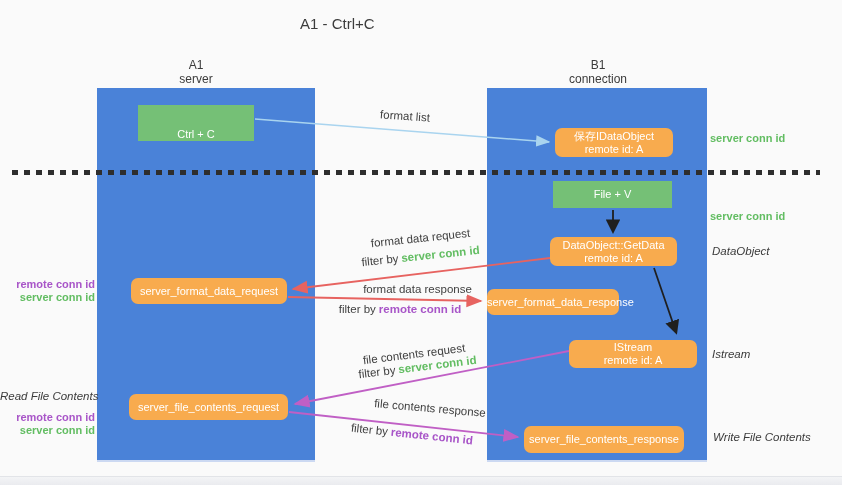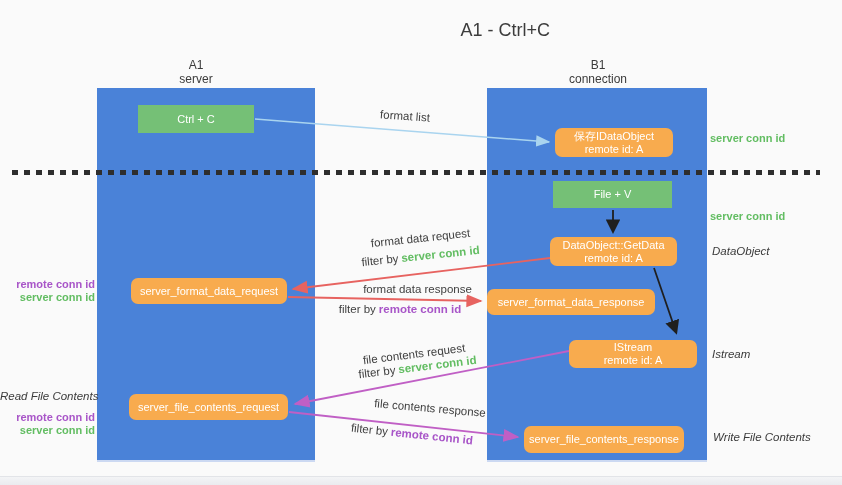--- a/index.html
+++ b/index.html
@@ -1,20 +1,20 @@
 <!DOCTYPE html>
 <html><head>
 <meta charset="utf-8">
 <style>
   html,body{margin:0;padding:0;}
   body{background:#fafafa;font-family:"Liberation Sans","DejaVu Sans",sans-serif;}
   #canvas{position:relative;width:842px;height:485px;background:#fafafa;overflow:hidden;}
 
-  .title-block{position:absolute;left:300px;top:21px;width:250px;text-align:right;
-    color:#3c3c3c;font-size:18px;line-height:19px;}
+  .title-block{position:absolute;left:300px;top:14px;width:250px;text-align:left;
+    color:#3c3c3c;font-size:15px;line-height:19px;}
 
   .lane{position:absolute;top:88px;height:372px;background:#4a82d8;border-bottom:2px solid #ccd9f2;}
   .lane-left{left:97px;width:218px;}
   .lane-right{left:487px;width:220px;}
 
   .lane-header{position:absolute;top:58px;width:100px;text-align:center;
     color:#3b3b3b;font-size:12px;line-height:14px;}
   .lane-header-left{left:146px;}
   .lane-header-right{left:548px;}
 
@@ -82,21 +82,21 @@
     </defs>
     <line x1="255" y1="119" x2="549" y2="142" stroke="#a9d4ef" stroke-width="1.6" marker-end="url(#m-blue)"></line>
     <line x1="613" y1="210" x2="613" y2="231" stroke="#1f1f1f" stroke-width="1.8" marker-end="url(#m-black)"></line>
     <line x1="654" y1="268" x2="676" y2="332" stroke="#1f1f1f" stroke-width="1.8" marker-end="url(#m-black)"></line>
     <line x1="550" y1="258" x2="293" y2="289" stroke="#e76360" stroke-width="1.8" marker-end="url(#m-red)"></line>
     <line x1="288" y1="297" x2="481" y2="301" stroke="#e76360" stroke-width="1.8" marker-end="url(#m-red)"></line>
     <line x1="569" y1="351" x2="295" y2="404" stroke="#c05fc5" stroke-width="1.8" marker-end="url(#m-mag)"></line>
     <line x1="289" y1="412" x2="518" y2="437" stroke="#c05fc5" stroke-width="1.8" marker-end="url(#m-mag)"></line>
   </svg>
 
-  <div class="node node-green" style="left:138px;top:105px;width:116px;height:28px;">
+  <div class="node node-green" style="left:138px;top:105px;width:116px;height:36px;justify-content:flex-end;">
     <span>Ctrl + C</span>
   </div>
 
   <div class="node node-orange" style="left:555px;top:128px;width:118px;height:29px;">
     <span>保存IDataObject</span>
     <span>remote id: A</span>
   </div>
 
   <div class="node node-green" style="left:553px;top:181px;width:119px;height:27px;">
     <span>File + V</span>
@@ -104,21 +104,21 @@
 
   <div class="node node-orange" style="left:550px;top:237px;width:127px;height:29px;">
     <span>DataObject::GetData</span>
     <span>remote id: A</span>
   </div>
 
   <div class="node node-orange" style="left:131px;top:278px;width:156px;height:26px;align-items:center;">
     <span>server_format_data_request</span>
   </div>
 
-  <div class="node node-orange" style="left:487px;top:289px;width:168px;height:26px;">
+  <div class="node node-orange" style="left:487px;top:289px;width:132px;height:26px;">
     <span>server_format_data_response</span>
   </div>
 
   <div class="node node-orange" style="left:569px;top:340px;width:128px;height:28px;">
     <span>IStream</span>
     <span>remote id: A</span>
   </div>
 
   <div class="node node-orange" style="left:129px;top:394px;width:159px;height:26px;">
     <span>server_file_contents_request</span>

